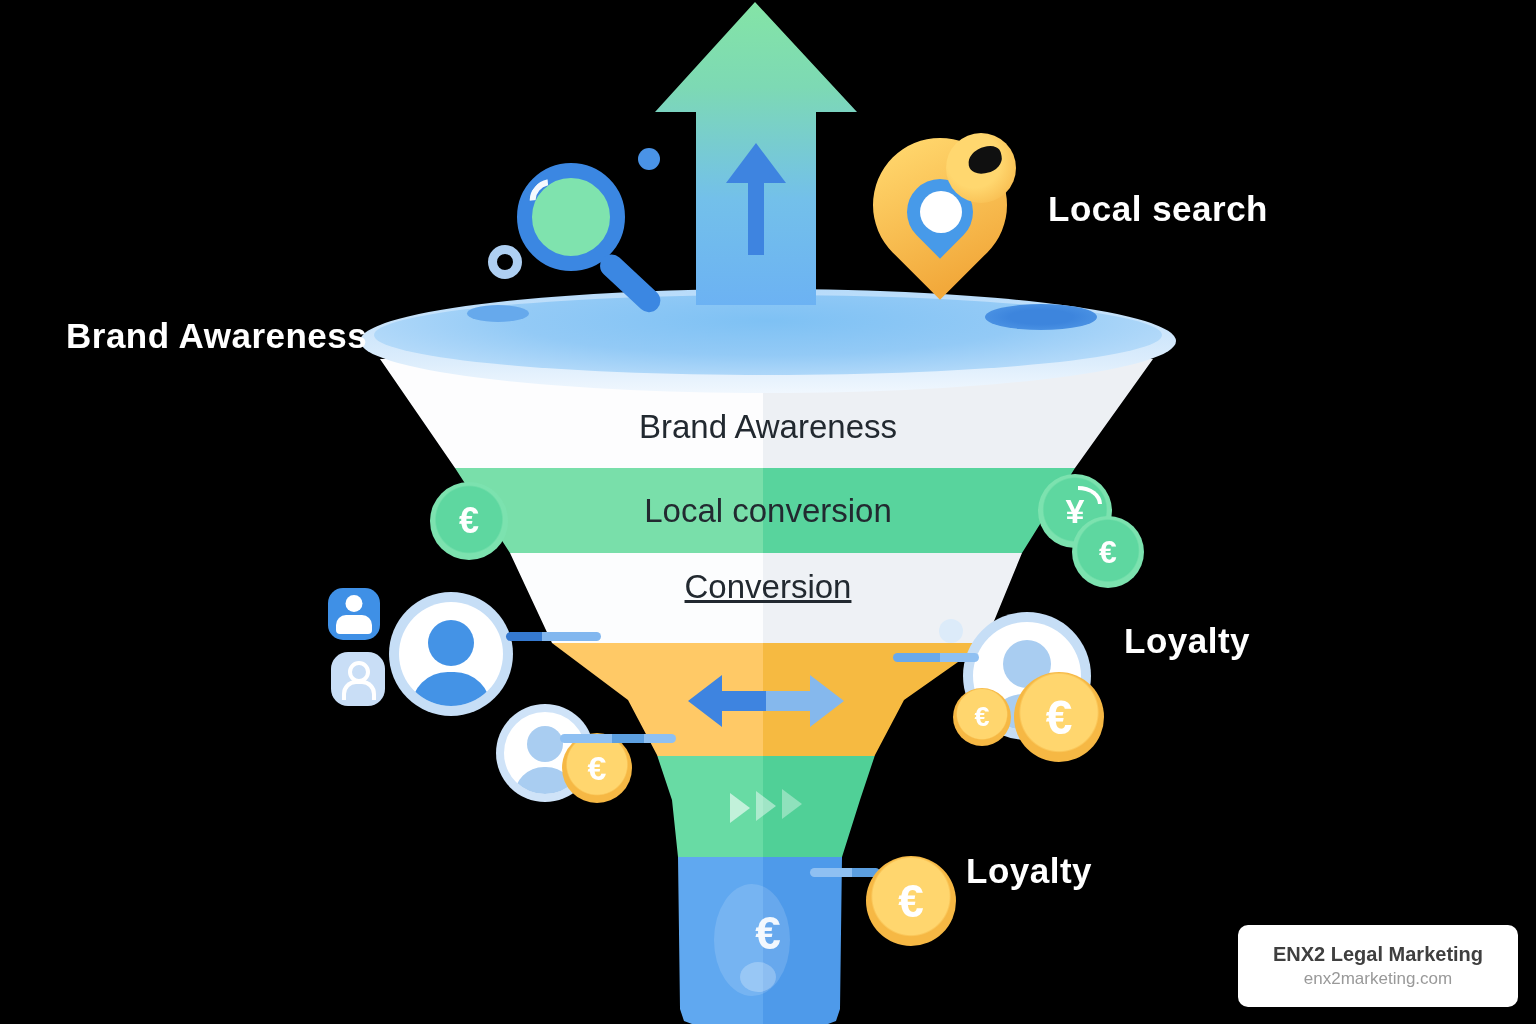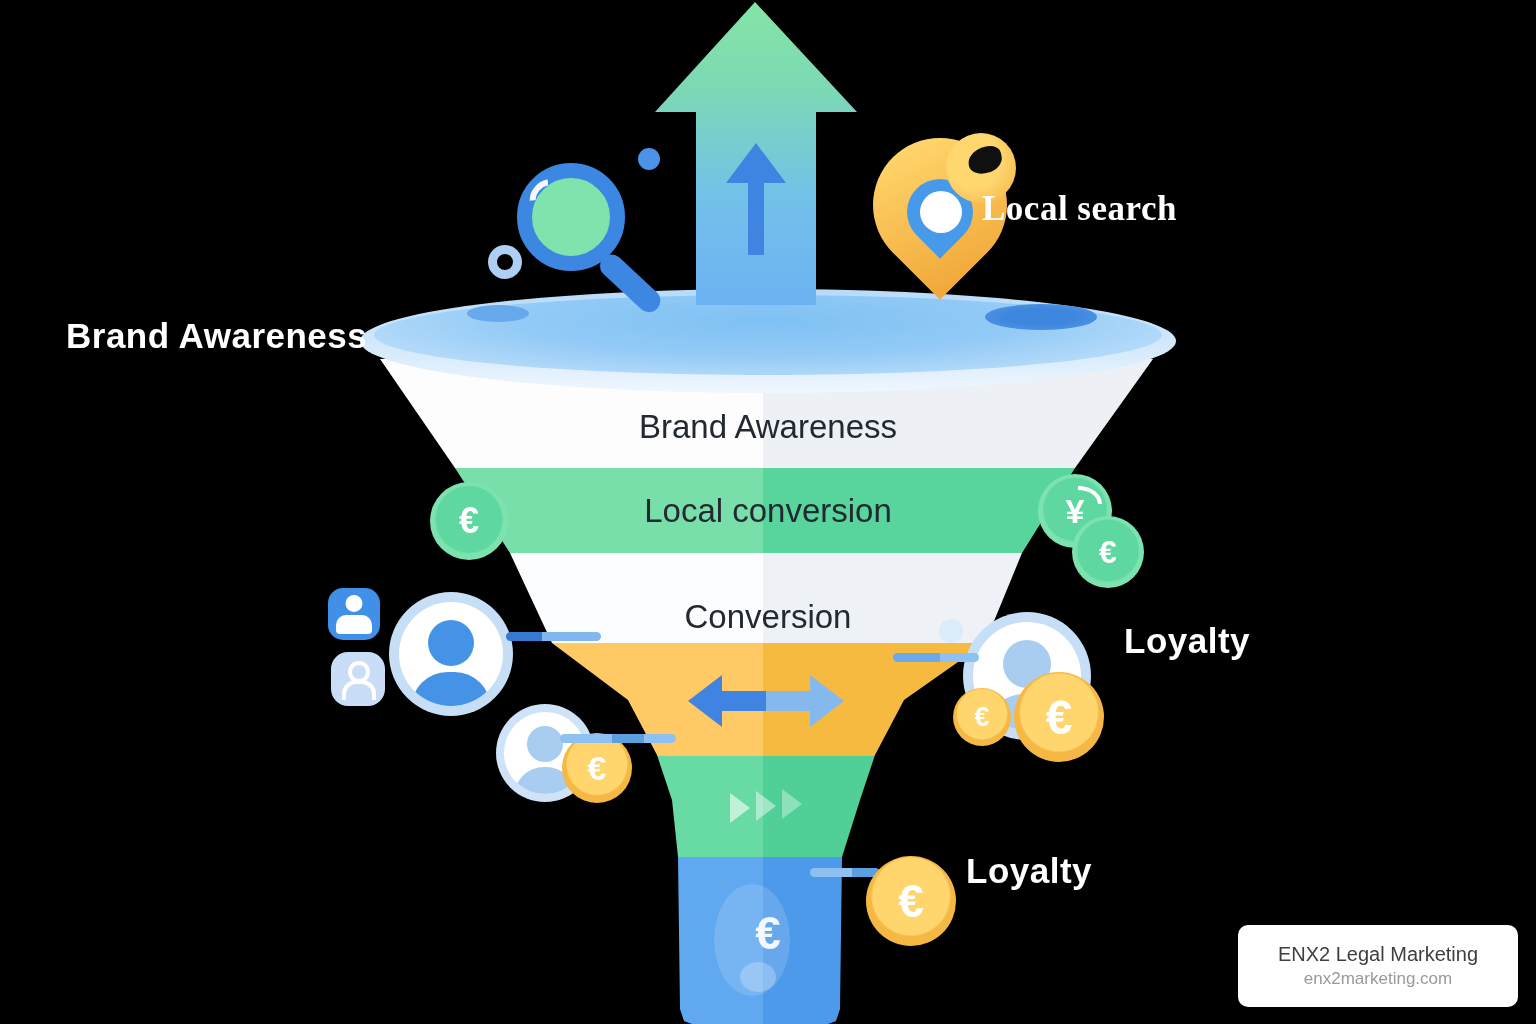--- a/index.html
+++ b/index.html
@@ -57,26 +57,26 @@
   .pin-dot{left:920px;top:191px;width:42px;height:42px;border-radius:50%;background:#fff;}
   .pin-bubble{left:946px;top:133px;width:70px;height:70px;border-radius:50%;
     background:radial-gradient(circle at 40% 40%,#ffd76f 0 45%,#f4ae3f 100%);}
   .pin-blob{left:968px;top:147px;width:34px;height:26px;background:#101010;
     border-radius:62% 38% 55% 45%;transform:rotate(-12deg);}
 
   
   .flabel{left:360px;width:816px;text-align:center;font-size:33px;color:#222930;}
   .flabel-1{top:408px;}
   .flabel-2{top:492px;}
-  .flabel-3{top:598px;}
+  .flabel-3{top:568px;text-decoration:underline;}
 
   
   .callout{color:#fff;font-weight:700;font-size:35px;letter-spacing:.5px;}
   .co-brand{left:66px;top:316px;}
-  .co-local{left:982px;top:189px;font-family:Liberation Serif, serif;}
+  .co-local{left:1048px;top:189px;}
   .co-loy-r{left:1124px;top:621px;}
   .co-loy-b{left:966px;top:851px;}
 
   
   .coin{border-radius:50%;display:flex;align-items:center;justify-content:center;
     color:#fff;font-weight:700;}
   .coin-gold{background:radial-gradient(circle at 50% 45%,#ffd66e 0 57%,#f6b844 60% 100%);}
   .coin-green{background:radial-gradient(circle at 50% 48%,#5ed7a0 0 58%,#7ce2af 61% 100%);}
   .coin-l-green{left:430px;top:482px;width:78px;height:78px;font-size:36px;}
   .coin-yen{left:1038px;top:474px;width:74px;height:74px;font-size:34px;}
@@ -119,21 +119,21 @@
 
   
   .stem-drop{left:714px;top:884px;width:76px;height:112px;border-radius:50%;background:rgba(255,255,255,.14);}
   .stem-euro{left:360px;top:906px;width:816px;text-align:center;font-size:46px;font-weight:700;
     color:rgba(255,255,255,.92);}
   .stem-dot{left:740px;top:962px;width:36px;height:30px;border-radius:50%;background:rgba(255,255,255,.25);}
 
   
   .card{left:1238px;top:925px;width:280px;height:82px;background:#fff;border-radius:10px;
     display:flex;flex-direction:column;align-items:center;justify-content:center;gap:3px;}
-  .card-title{font-size:20px;font-weight:400;color:#3f3f3f;}
+  .card-title{font-size:20px;font-weight:700;color:#3f3f3f;}
   .card-url{font-size:17px;color:#999;}
 
   
   .swap-arc{position:absolute;right:10px;top:12px;width:20px;height:14px;
     border:4px solid #fff;border-bottom:none;border-left:none;border-radius:0 100% 0 0;}
 </style>
 </head>
 <body>
 
 <div class="stage">

